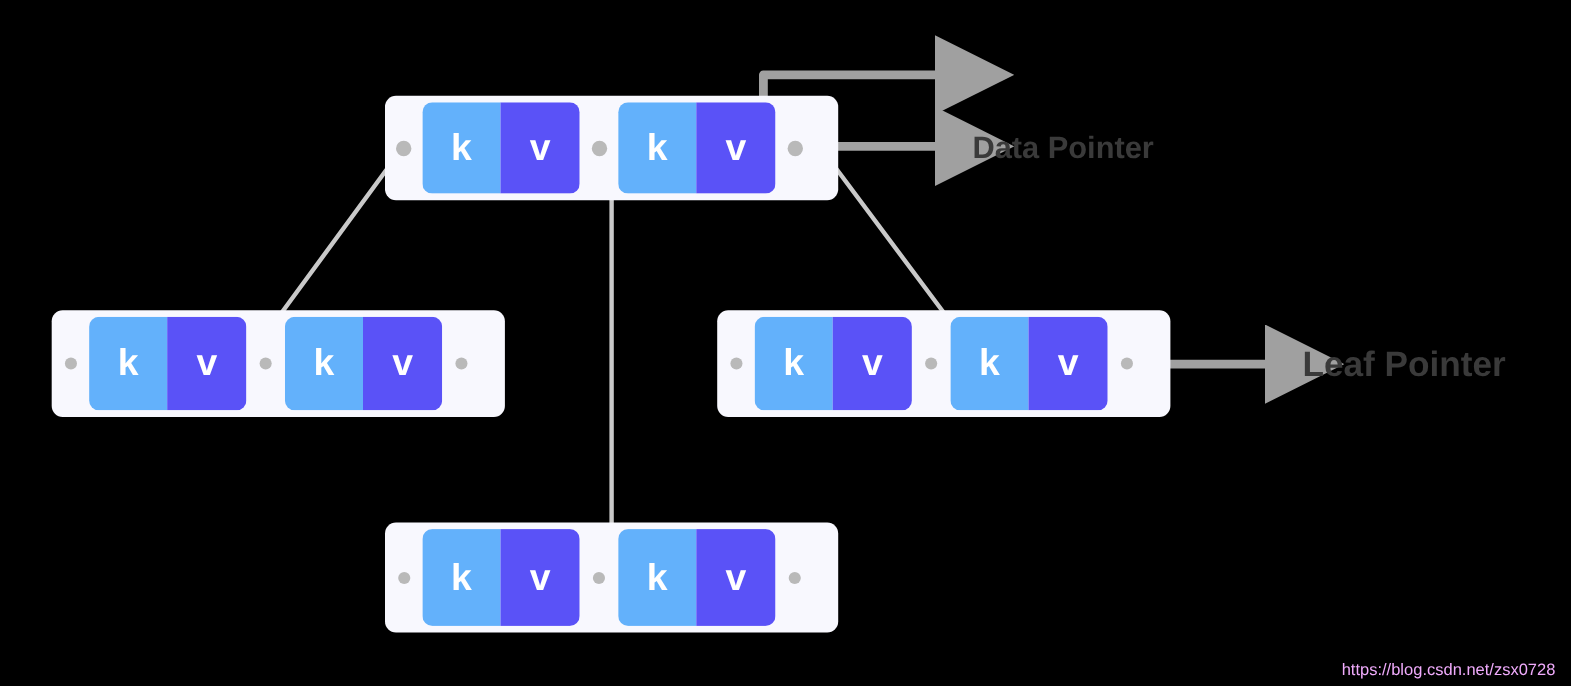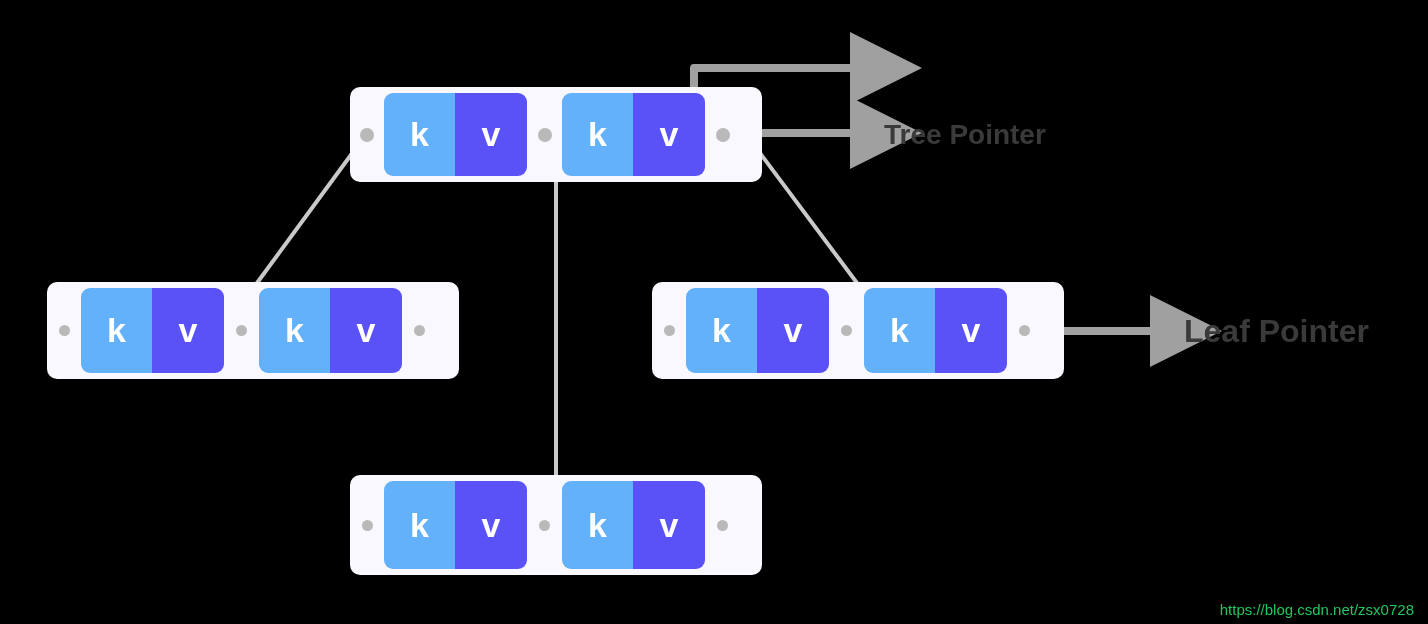--- a/index.html
+++ b/index.html
@@ -87,21 +87,21 @@
     font-weight: bold;
     white-space: nowrap;
     line-height: 1;
   }
 
   
   #watermark {
     position: absolute;
     right: 14px;
     bottom: 6px;
-    color: #22c55e;
+    color: #f0abfc;
     font-size: 15px;
     font-family: "Liberation Sans", sans-serif;
     white-space: nowrap;
   }
 </style>
 </head>
 <body>
 
 <div id="canvas">
 
@@ -199,19 +199,19 @@
     <div class="kv-pair" style="width:143px;">
       <div class="cell k" style="width:71px; font-size:34px;">k</div>
       <div class="cell v" style="width:72px; font-size:34px;">v</div>
     </div>
     <div class="ptr-slot" style="width:35px;">
       <span class="ptr-dot small"></span>
     </div>
   </div>
 
 
-  <div class="legend-label" style="left:884px; top:121px; font-size:28px;">Tree Pointer</div>
+  <div class="legend-label" style="left:884px; top:121px; font-size:28px;">Data Pointer</div>
 
   <div class="legend-label" style="left:1184px; top:315px; font-size:32px;">Leaf Pointer</div>
 
   <div id="watermark">https://blog.csdn.net/zsx0728</div>
 
 </div>
 
 </body></html>

